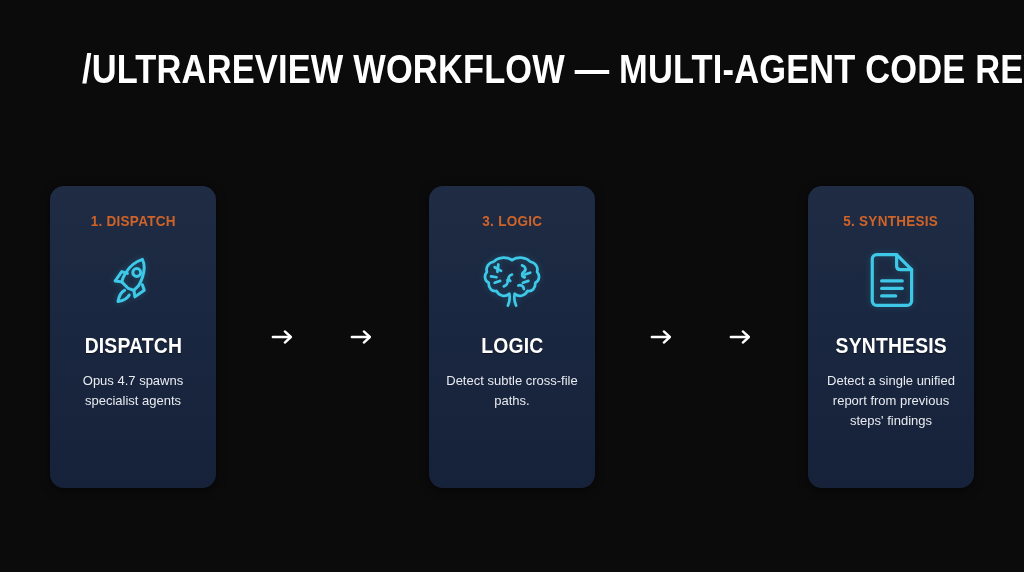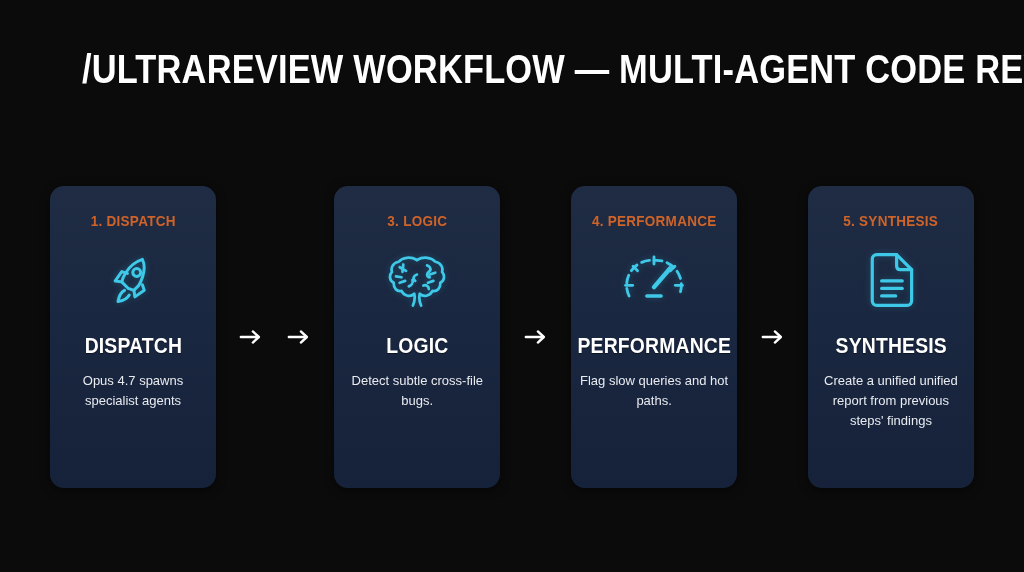--- a/index.html
+++ b/index.html
@@ -169,64 +169,46 @@
         <path d="M15 33 L21 31"></path>
         <path d="M25 37 C28 36 30 33 29 30"></path>
         <path d="M45 14 C49 15 50 19 47 21 C44 23 45 27 48 27"></path>
         <path d="M54 22 L48 24"></path>
         <path d="M52 31 L46 33"></path>
         <path d="M41 36 C44 35 47 37 47 40"></path>
         <path d="M34 24 C30 25 29 29 32 31"></path>
       </svg>
     </div>
     <div class="card-title">LOGIC</div>
-    <div class="card-desc">Detect subtle cross-file bugs.</div>
-  </div>
-
-  <div class="arrow">
-    <svg width="26" height="18" viewBox="0 0 26 18" fill="none" stroke="#ffffff" stroke-width="2.6" stroke-linecap="round" stroke-linejoin="round">
-      <path d="M2 9 H21"></path>
-      <path d="M15 3 L21.5 9 L15 15"></path>
-    </svg>
-  </div>
-
-  <div class="card">
-    <div class="step-label">4. PERFORMANCE</div>
-    <div class="icon-wrap">
-      <svg width="64" height="54" viewBox="0 0 72 60" fill="none" stroke="#3fc9e8" stroke-width="3.2" stroke-linecap="round" stroke-linejoin="round">
-        <path d="M8 48 A28 28 0 0 1 36 8" stroke-dasharray="9 6"></path>
-        <path d="M36 8 A28 28 0 0 1 64 48" stroke-dasharray="9 6"></path>
-        <path d="M36 4 L36 12"></path>
-        <path d="M12.5 14.5 L17.5 19.5"></path>
-        <path d="M59.5 14.5 L54.5 19.5"></path>
-        <path d="M4 36 L12 36"></path>
-        <path d="M68 36 L60 36"></path>
-        <path d="M36 38 L54 17" stroke-width="5"></path>
-        <path d="M28 48 L44 48" stroke-width="4"></path>
-      </svg>
-    </div>
-    <div class="card-title">PERFORMANCE</div>
-    <div class="card-desc">Flag slow queries and hot paths.</div>
-  </div>
+    <div class="card-desc">Detect subtle cross-file paths.</div>
+  </div>
+
+  <div class="arrow">
+    <svg width="26" height="18" viewBox="0 0 26 18" fill="none" stroke="#ffffff" stroke-width="2.6" stroke-linecap="round" stroke-linejoin="round">
+      <path d="M2 9 H21"></path>
+      <path d="M15 3 L21.5 9 L15 15"></path>
+    </svg>
+  </div>
+
 
   <div class="arrow">
     <svg width="26" height="18" viewBox="0 0 26 18" fill="none" stroke="#ffffff" stroke-width="2.6" stroke-linecap="round" stroke-linejoin="round">
       <path d="M2 9 H21"></path>
       <path d="M15 3 L21.5 9 L15 15"></path>
     </svg>
   </div>
 
   <div class="card">
     <div class="step-label">5. SYNTHESIS</div>
     <div class="icon-wrap">
       <svg width="54" height="60" viewBox="0 0 56 64" fill="none" stroke="#3fc9e8" stroke-width="3.4" stroke-linecap="round" stroke-linejoin="round">
         <path d="M8 10 C8 7 10 5 13 5 H34 L50 21 V54 C50 57 48 59 45 59 H13 C10 59 8 57 8 54 Z"></path>
         <path d="M34 5 V17 C34 19.5 35.5 21 38 21 H50"></path>
         <path d="M18 33 H40"></path>
         <path d="M18 41 H40"></path>
         <path d="M18 49 H33"></path>
       </svg>
     </div>
     <div class="card-title">SYNTHESIS</div>
-    <div class="card-desc">Create a unified unified report from previous steps' findings</div>
+    <div class="card-desc">Detect a single unified report from previous steps' findings</div>
   </div>
 
 </div>
 
 </body></html>

